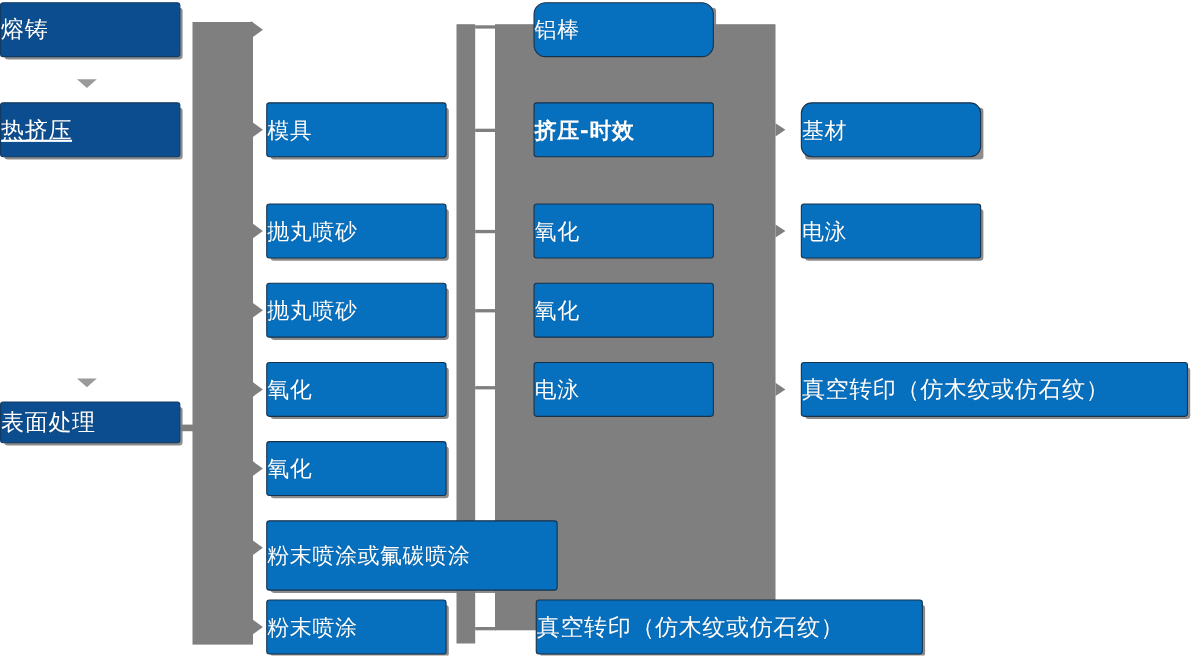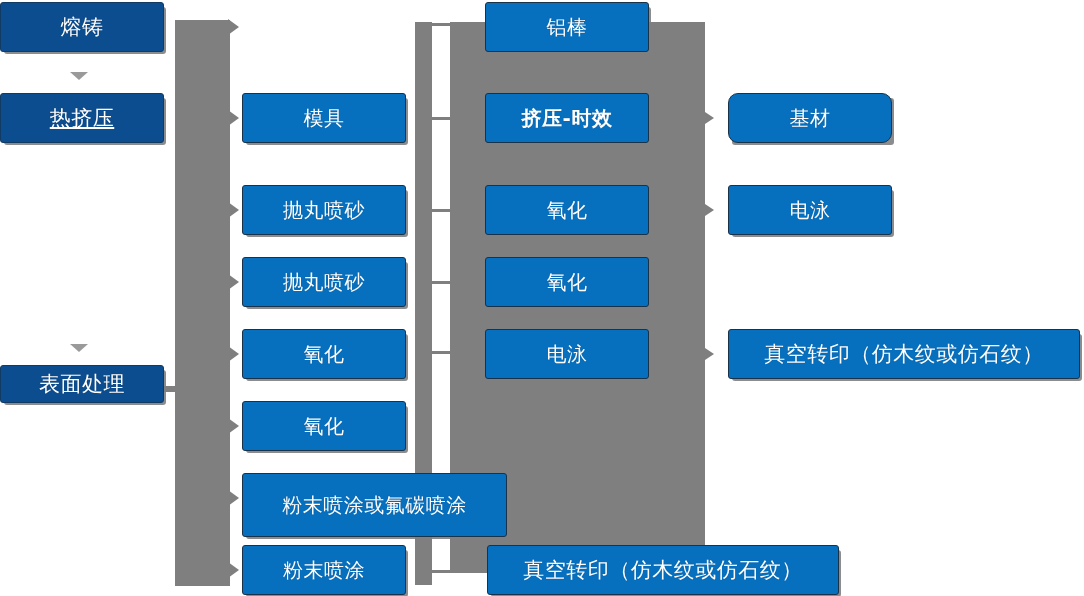--- a/index.html
+++ b/index.html
@@ -24,21 +24,21 @@
             border-left:9px solid #7f7f7f;}
   
   .chev{position:absolute;width:0;height:0;
         border-left:9px solid transparent;
         border-right:9px solid transparent;
         border-top:8px solid #9a9a9a;}
 
   
   .box{
     position:absolute;
-    display:flex;align-items:center;justify-content:center;
+    display:flex;align-items:center;
     color:#ffffff;
     box-sizing:border-box;
     border-radius:3px;
     white-space:nowrap;
     letter-spacing:.5px;
     text-shadow:0 0 1px rgba(0,0,0,.25);
   }
   .box::after{           
     content:"";position:absolute;left:3px;top:4px;right:-3px;bottom:-3px;
     background:rgba(0,0,0,.45);border-radius:3px;z-index:-1;
@@ -117,21 +117,21 @@
   </div>
 
   <div class="box bright" style="left:242px;top:473px;width:265px;height:64px;">
     <span>粉末喷涂或氟碳喷涂</span>
   </div>
 
   <div class="box bright" style="left:242px;top:545px;width:164px;height:50px;">
     <span>粉末喷涂</span>
   </div>
 
-  <div class="box bright" style="left:485px;top:2px;width:164px;height:50px;">
+  <div class="box bright" style="left:485px;top:2px;width:164px;height:50px;border-radius:11px;">
     <span>铝棒</span>
   </div>
 
   <div class="box bright" style="left:485px;top:93px;width:164px;height:50px;font-weight:bold;">
     <span>挤压-时效</span>
   </div>
 
   <div class="box bright" style="left:485px;top:185px;width:164px;height:50px;">
     <span>氧化</span>
   </div>

